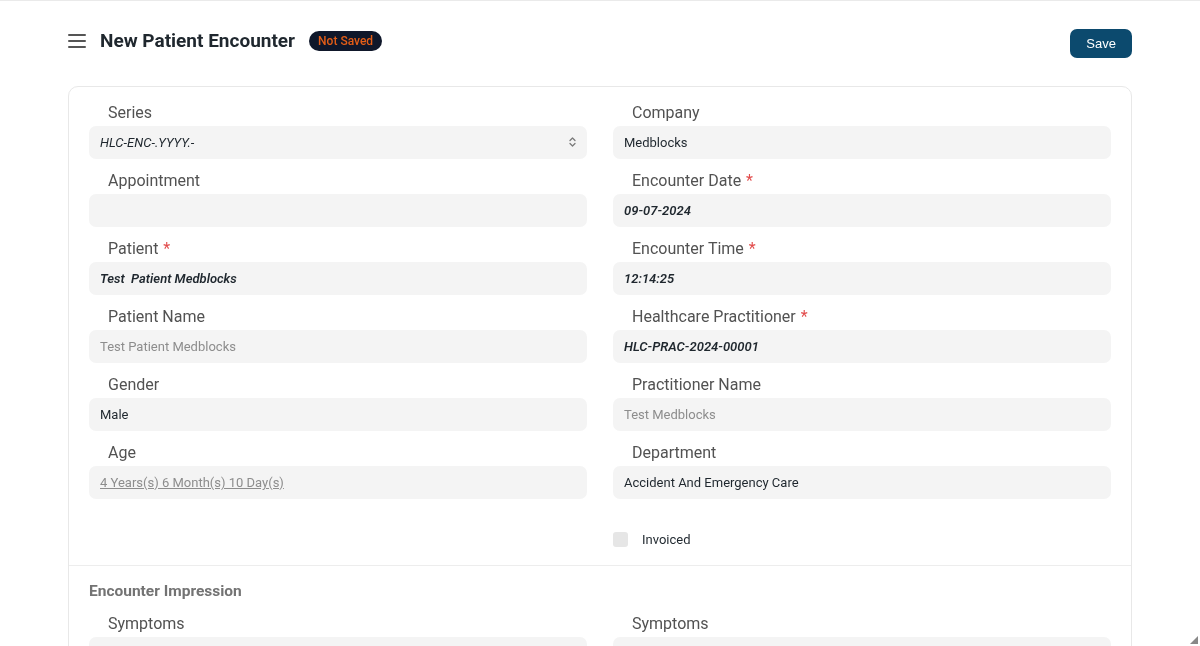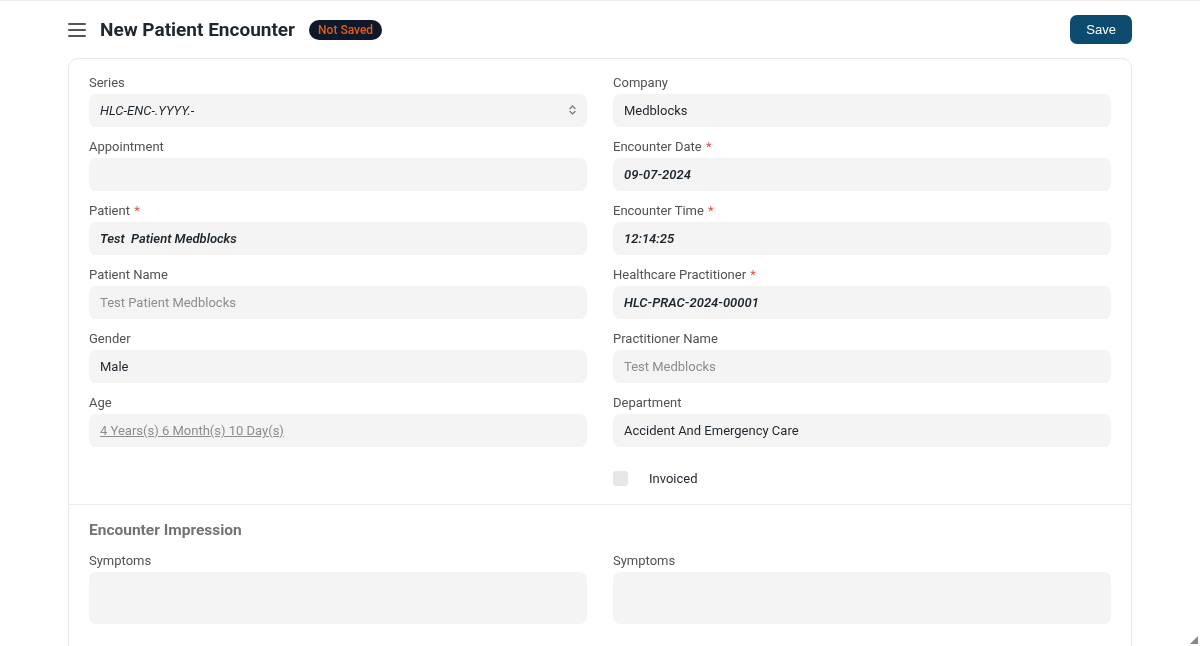--- a/index.html
+++ b/index.html
@@ -13,23 +13,23 @@
       color: #1f272e;
       font-size: 13px;
     }
     .page {
       width: 1200px;
       margin: 0 auto;
       border-top: 1px solid #eaeaea;
     }
     .header {
       display: flex;
-      align-items: center;
+      align-items: flex-start;
       justify-content: space-between;
-      padding: 14px 68px;
+      padding: 28px 68px;
     }
     .header-left {
       display: flex;
       align-items: center;
       gap: 14px;
     }
     .menu-icon {
       width: 18px;
       height: 14px;
       display: flex;
@@ -81,23 +81,24 @@
     .form-col {
       flex: 1;
       display: flex;
       flex-direction: column;
     }
     .form-group {
       margin-bottom: 12px;
     }
     .form-label {
       display: block;
-      font-size: 13px;
+      font-size: 16px;
       color: #525252;
       margin-bottom: 4px;
+      margin-left: 19px;
     }
     .required {
       color: #e24c4c;
       margin-left: 1px;
     }
     .form-input {
       width: 100%;
       background: #f4f4f4;
       border: none;
       border-radius: 7px;
@@ -131,22 +132,22 @@
       font-size: 10px;
       line-height: 1;
     }
     .multiline {
       height: 52px;
       resize: none;
     }
     .checkbox-group {
       display: flex;
       align-items: center;
-      gap: 21px;
-      margin-top: 12px;
+      gap: 14px;
+      margin-top: 21px;
     }
     .checkbox {
       width: 15px;
       height: 15px;
       background: #e6e6e6;
       border-radius: 3px;
       border: none;
       cursor: pointer;
     }
     .checkbox-label {

